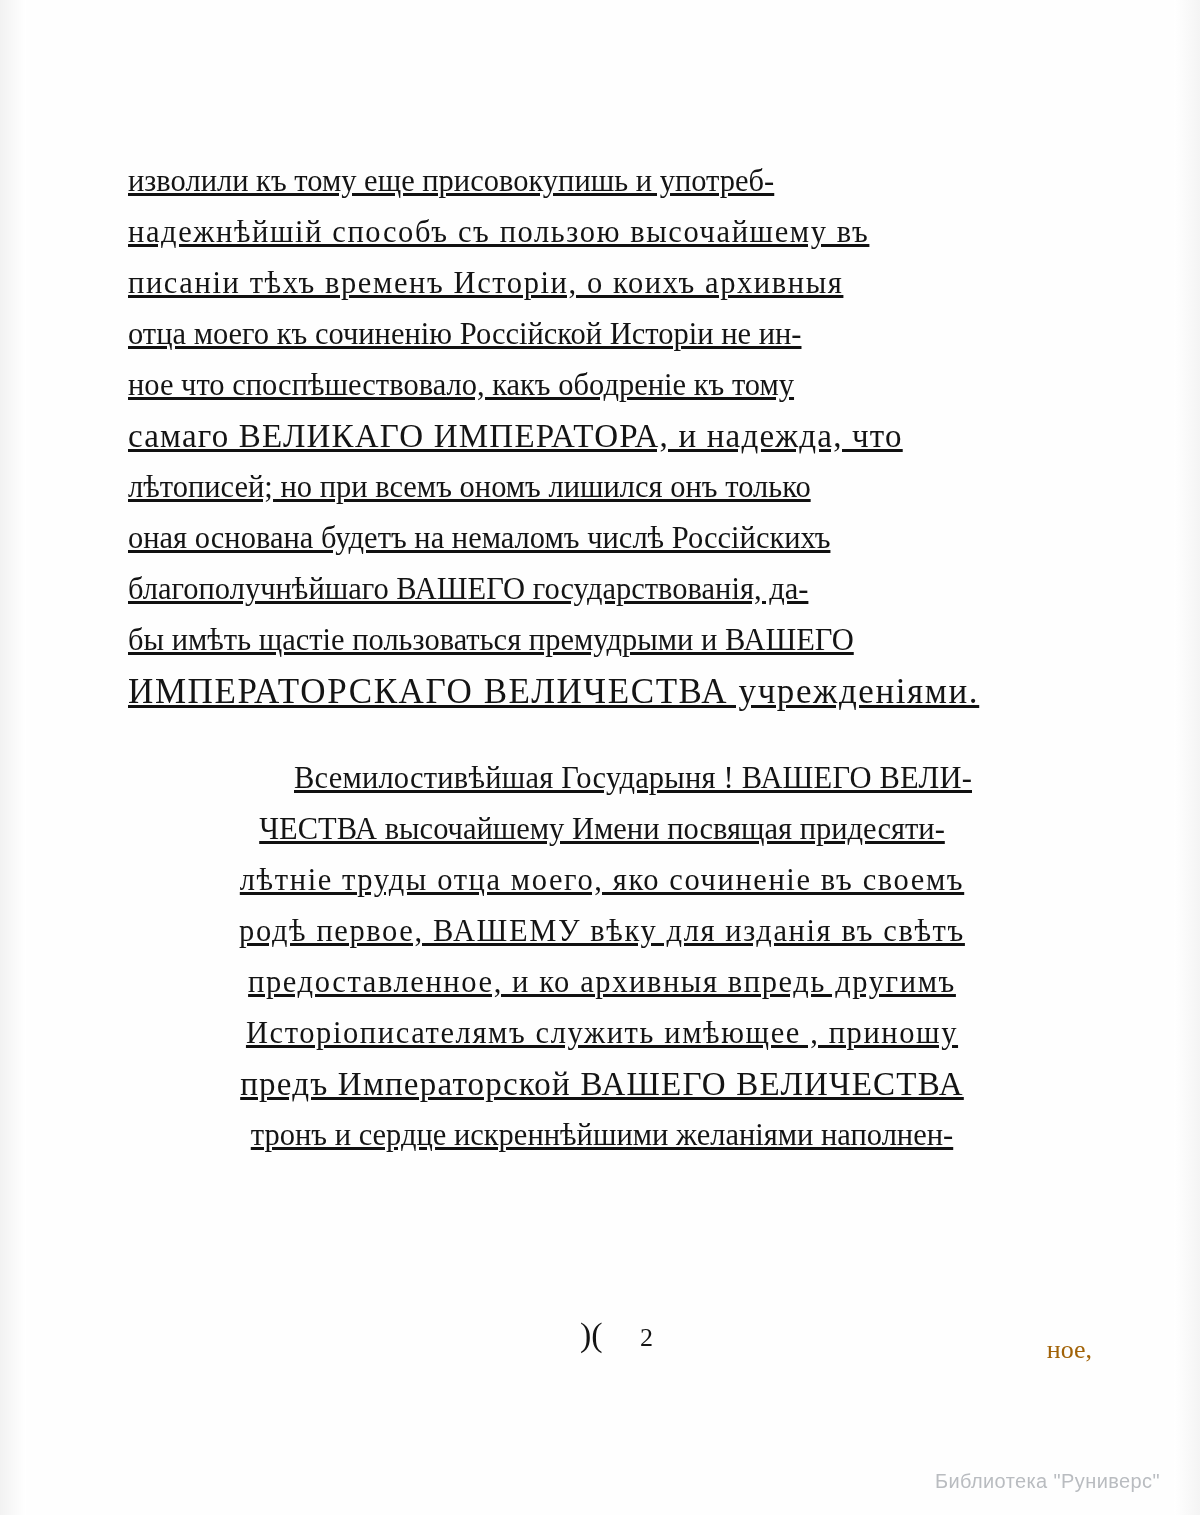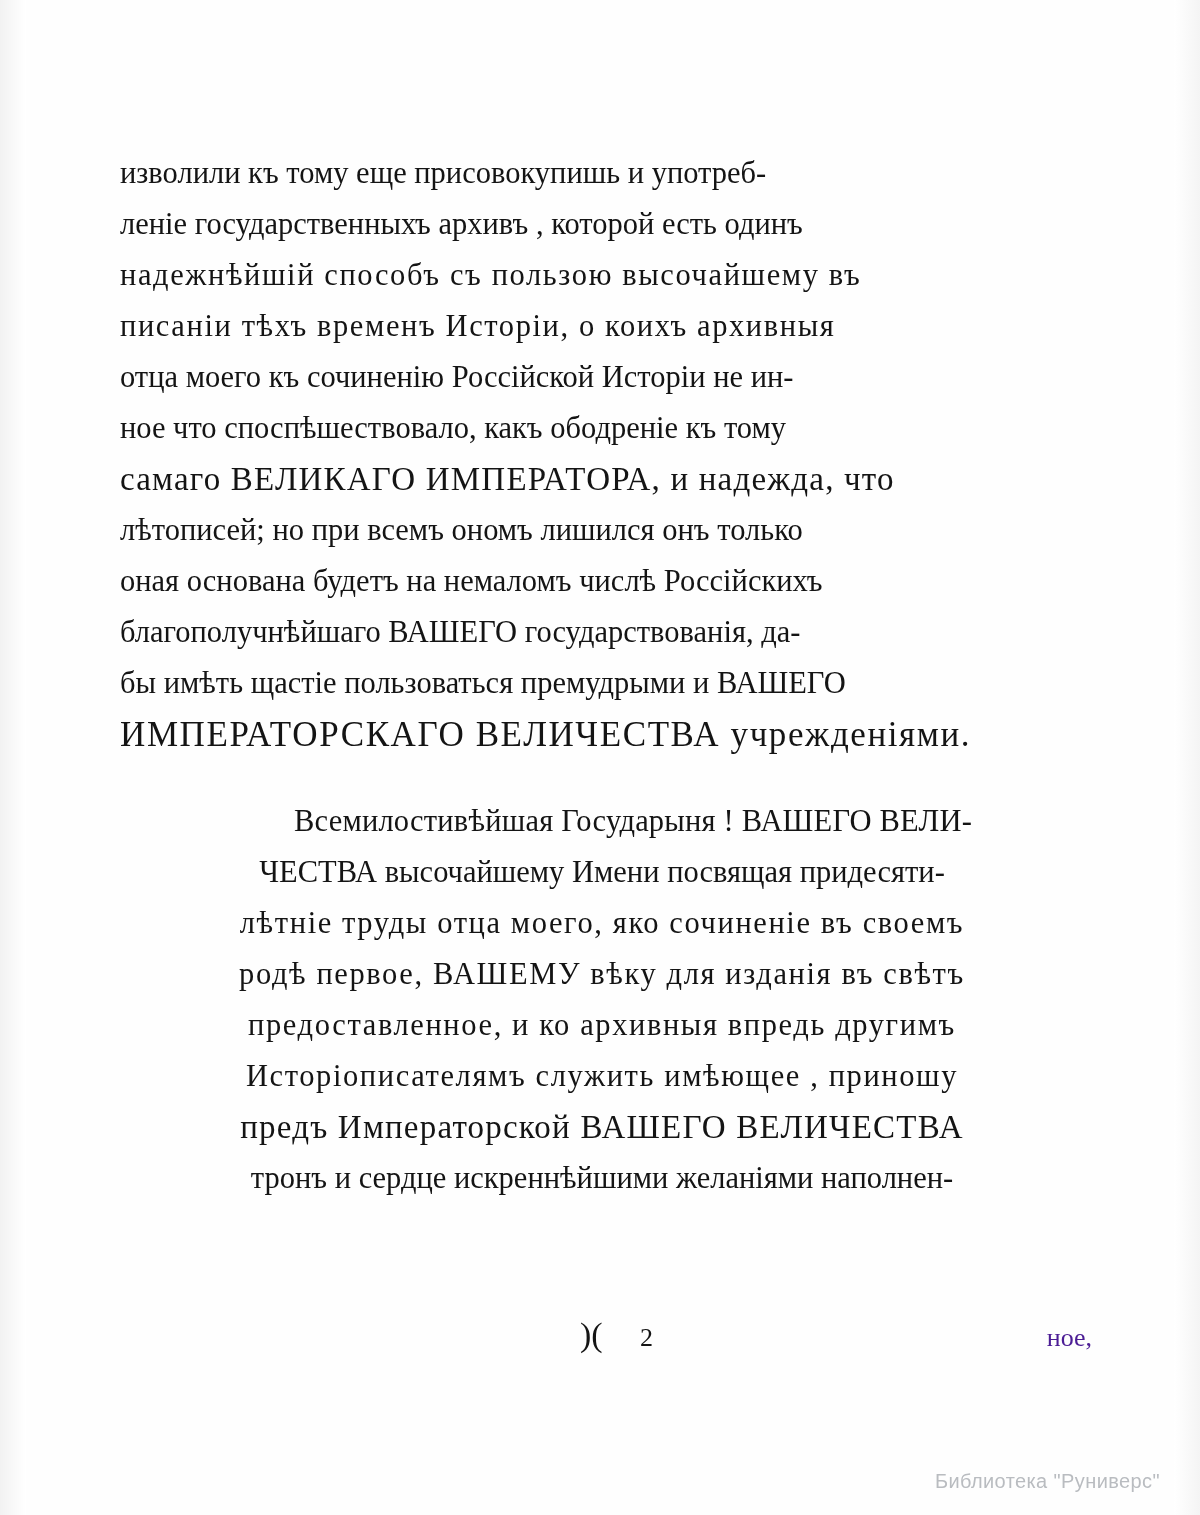--- a/index.html
+++ b/index.html
@@ -43,21 +43,22 @@
   }
 
   #text-block {
     position: absolute;
     left: 112px;
     top: 140px;
     width: 980px;
   }
 
   .para {
-    margin: 8px;
+    margin: 16px;
+    text-decoration: underline;
   }
   .para + .para {
     margin-top: 36px;
     text-align: center;
   }
 
   .line {
     display: block;
     white-space: nowrap;
     font-size: 30.5px;
@@ -103,24 +104,24 @@
     position: absolute;
     left: 528px;
     top: 6px;
     font-size: 26px;
     line-height: 34px;
     color: #141414;
   }
   #catchword {
     position: absolute;
     right: 0;
-    top: 6px;
+    top: 18px;
     font-size: 26px;
     line-height: 34px;
-    color: #4c1d95;
+    color: #a16207;
   }
 
   #watermark {
     position: absolute;
     right: 40px;
     bottom: 22px;
     font-family: "Liberation Sans", sans-serif;
     font-size: 20px;
     color: #b9bcc0;
     letter-spacing: 0.4px;
@@ -128,21 +129,20 @@
 </style>
 </head>
 <body>
 
 <div id="page">
 
   <div id="text-block">
 
     <div class="para">
       <span class="line tight">изволили къ тому еще присовокупишь и употреб-</span>
-      <span class="line tight">леніе государственныхъ архивъ , которой есть одинъ</span>
       <span class="line wide">надежнѣйшій способъ съ пользою высочайшему въ</span>
       <span class="line wide">писаніи тѣхъ временъ Исторіи, о коихъ архивныя</span>
       <span class="line tight">отца моего къ сочиненію Россійской Исторіи не ин-</span>
       <span class="line tight">ное что споспѣшествовало, какъ ободреніе къ тому</span>
       <span class="line caps">самаго ВЕЛИКАГО ИМПЕРАТОРА, и надежда, что</span>
       <span class="line tight">лѣтописей; но при всемъ ономъ лишился онъ только</span>
       <span class="line tight">оная основана будетъ на немаломъ числѣ Россійскихъ</span>
       <span class="line tight">благополучнѣйшаго ВАШЕГО государствованія, да-</span>
       <span class="line tight">бы имѣть щастіе пользоваться премудрыми и ВАШЕГО</span>
       <span class="line caps-lg">ИМПЕРАТОРСКАГО ВЕЛИЧЕСТВА учрежденіями.</span>

